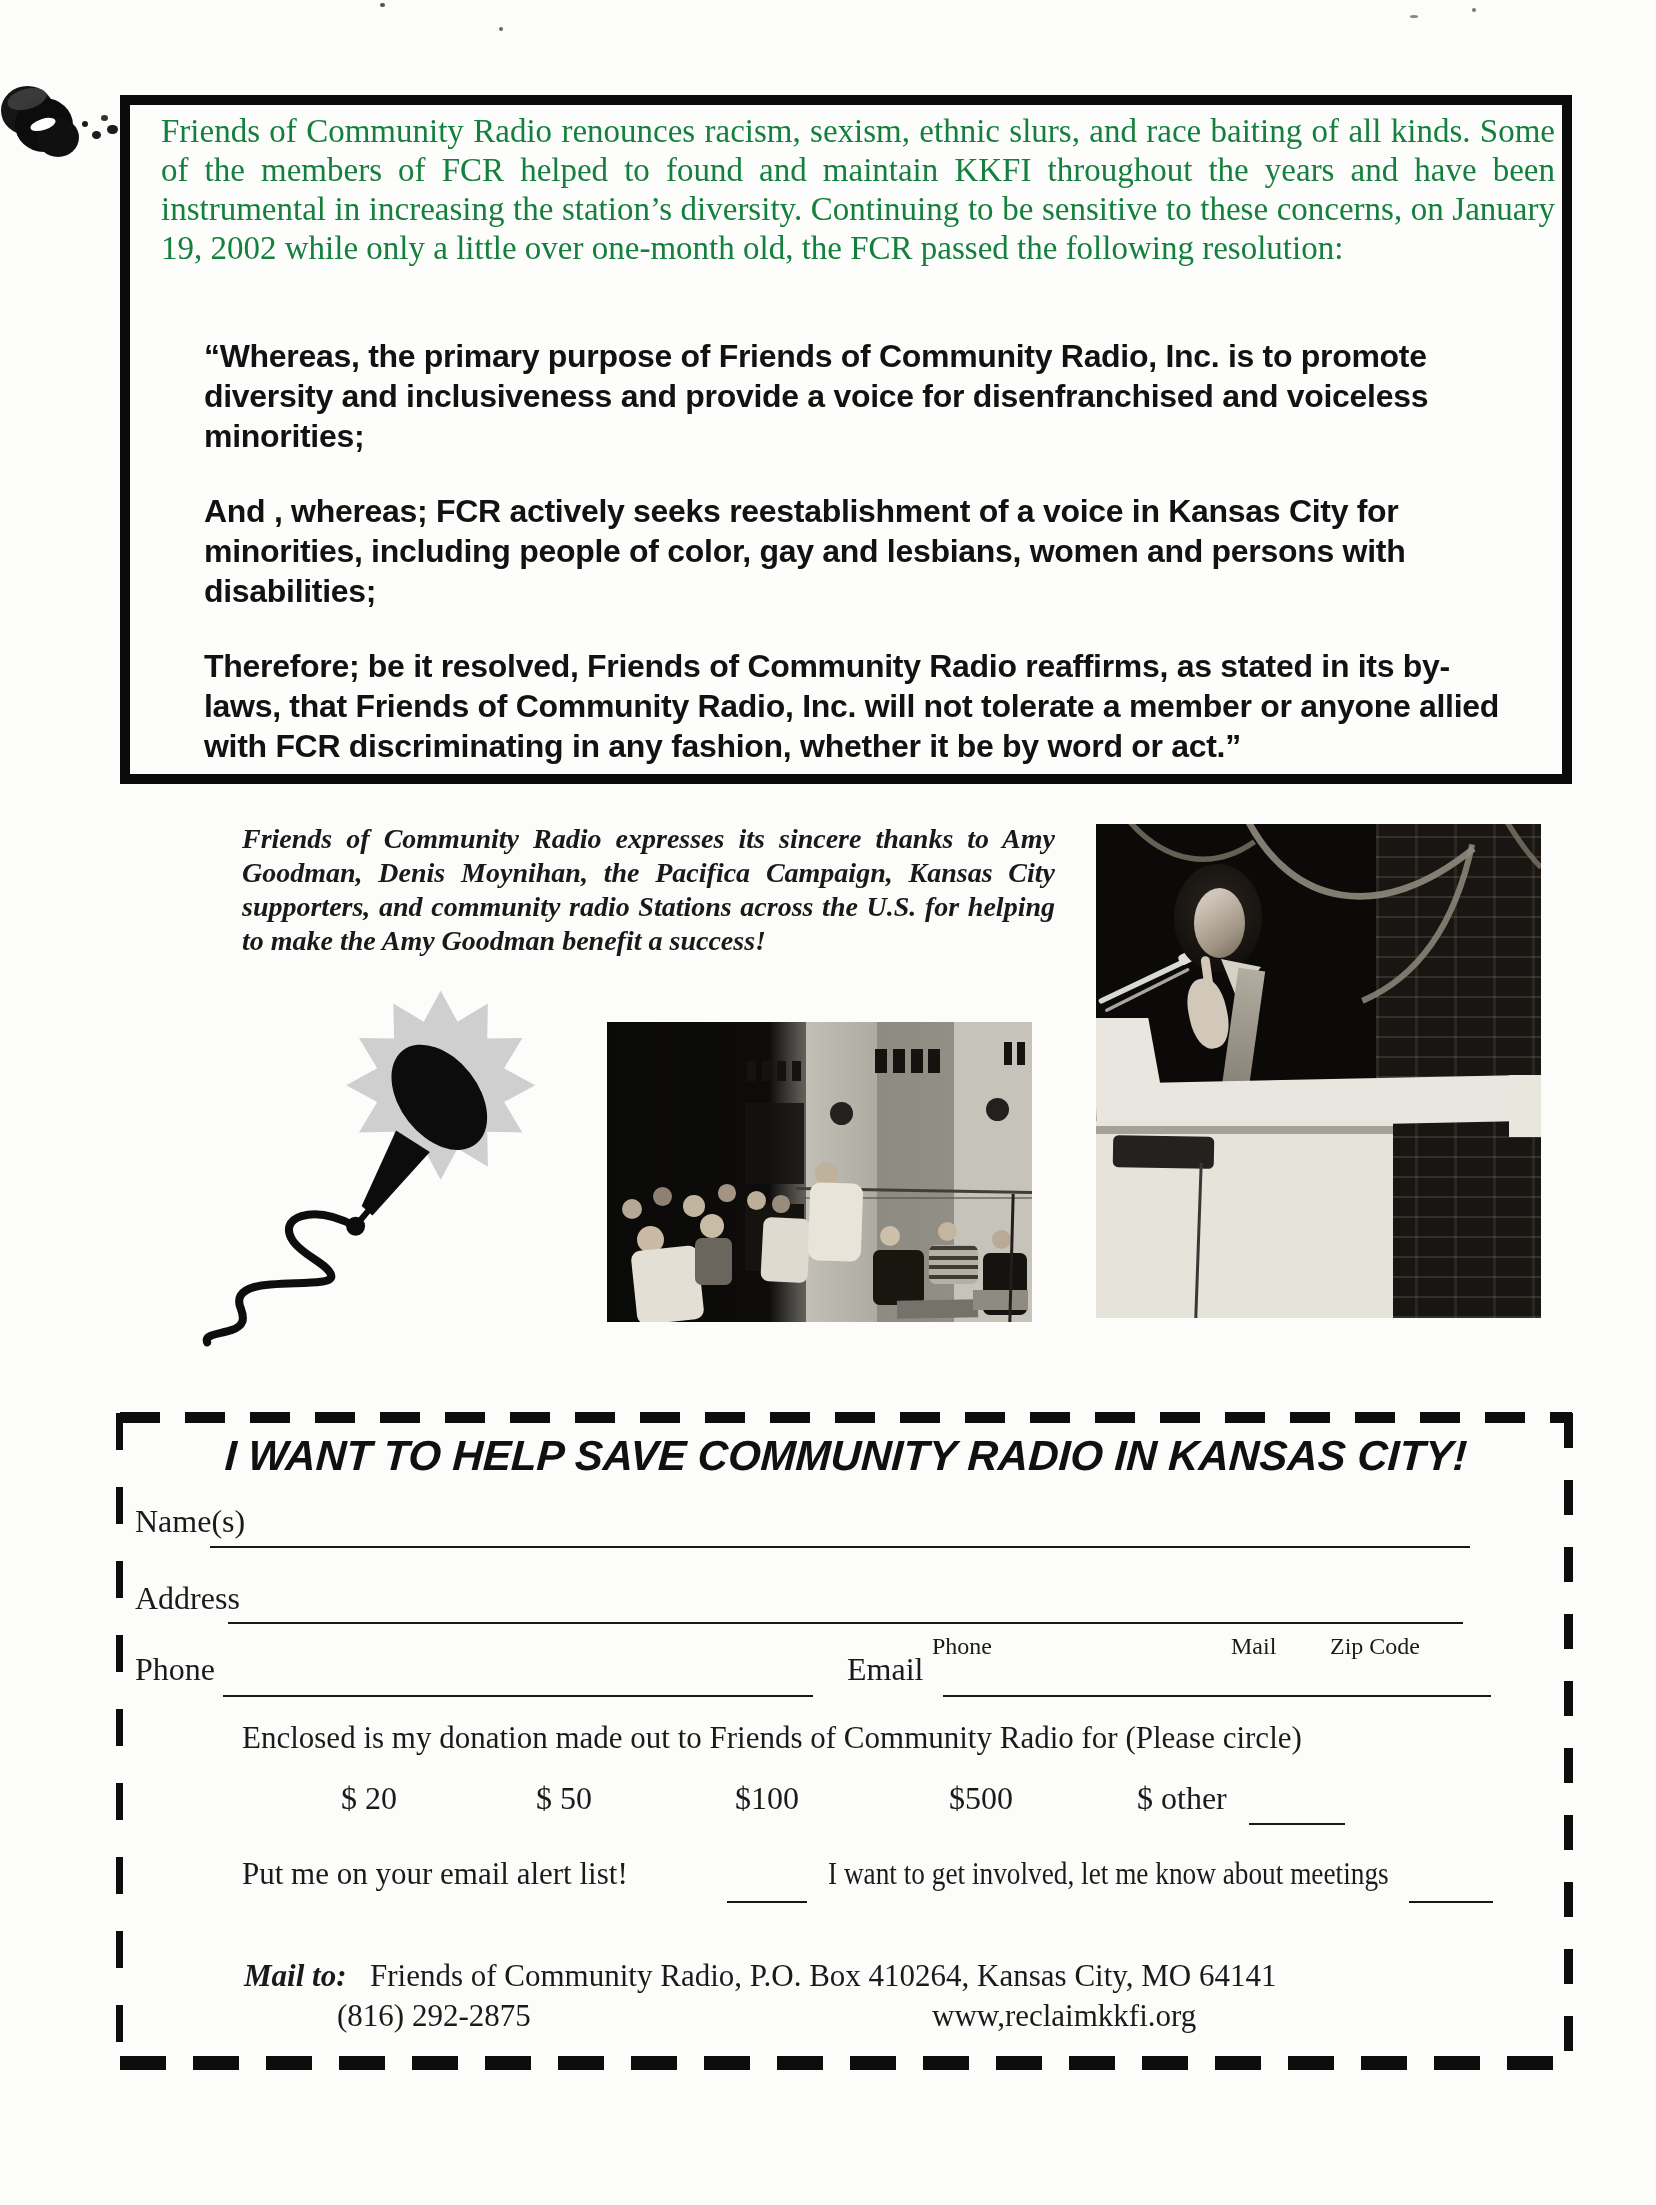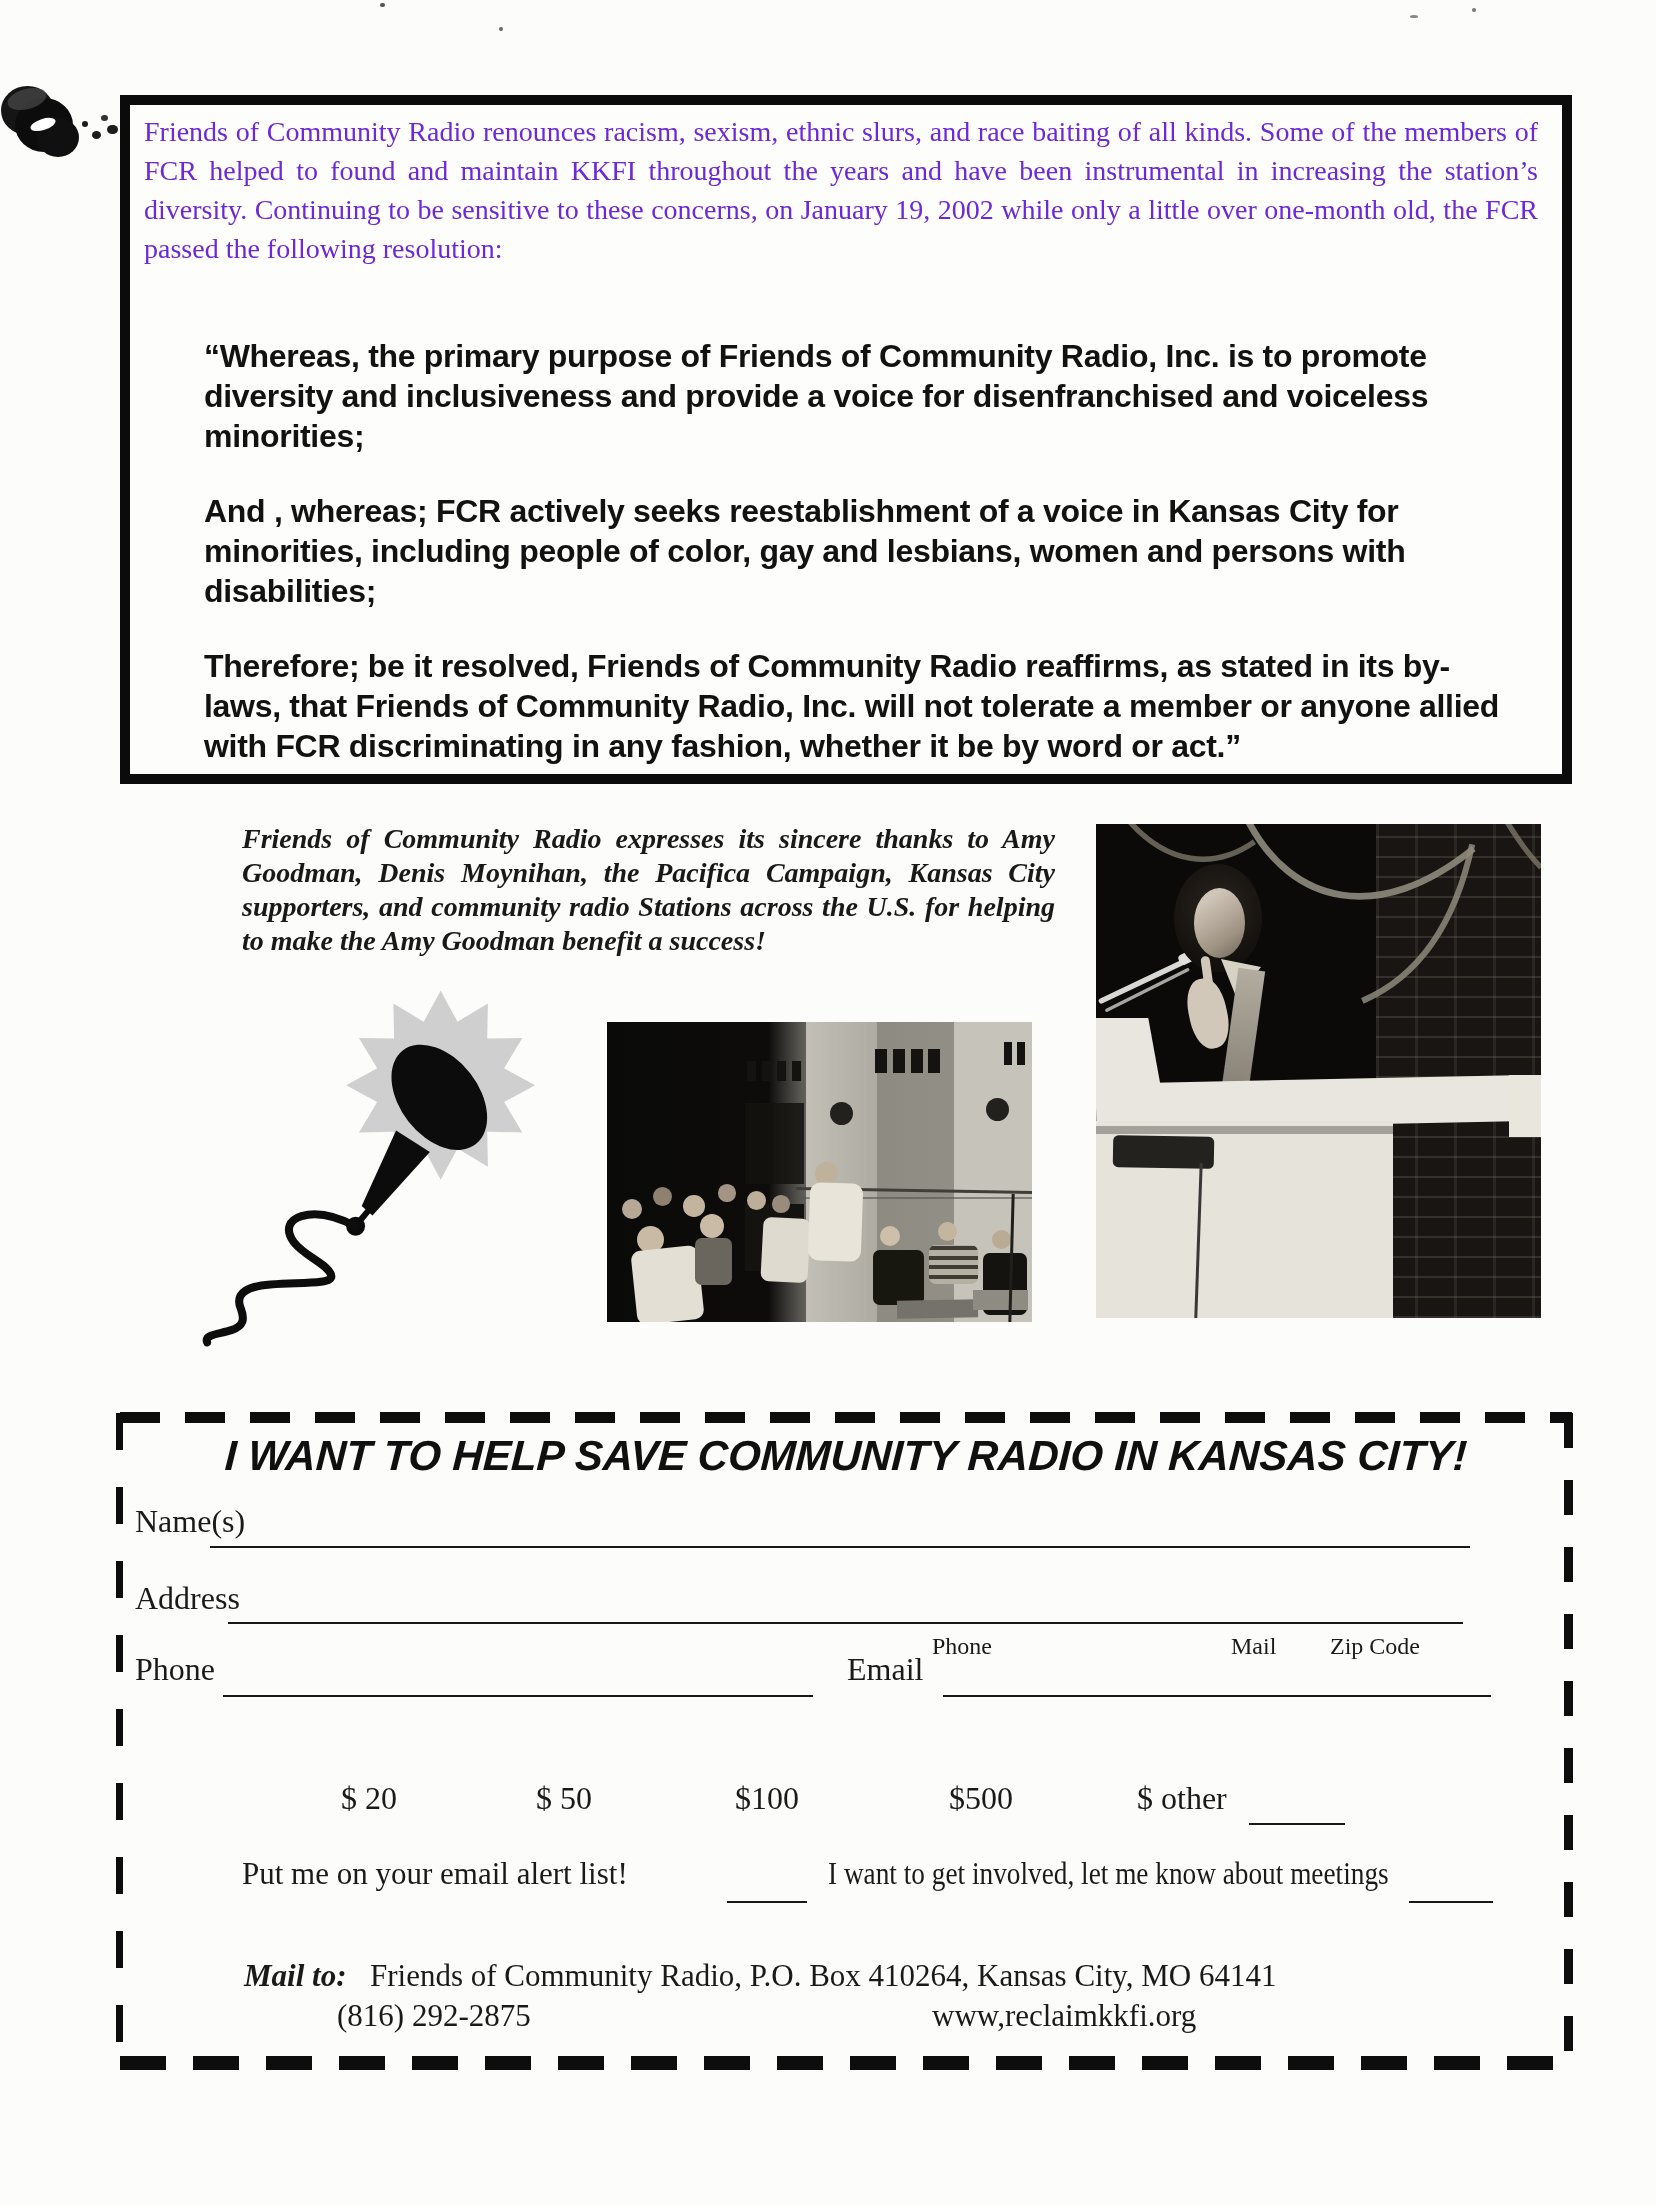--- a/index.html
+++ b/index.html
@@ -1,21 +1,21 @@
 <!DOCTYPE html>
 <html style="font-size:10.8px"><head>
 <meta charset="utf-8">
 <style>
   html,body{margin:0;padding:0;background:#e8e8e8;}
   #page{position:relative;width:1656px;height:2205px;background:#fcfcfb;overflow:hidden;
         font-family:"Liberation Serif",serif;color:#141414;}
   .abs{position:absolute;}
   
   #topbox{left:120px;top:95px;width:1432px;height:669px;border:10.8px solid #0b0b0b;background:#fdfdfc;}
-  .intro{left:144px;top:112px;width:1394px;font-size:28px;line-height:39px;text-align:justify;color:#6d28d9;}
+  .intro{left:161px;top:112px;width:1394px;font-size:33px;line-height:39px;text-align:justify;color:#15803d;}
   #resblock{left:204px;top:336px;width:1317px;font-family:"Liberation Sans",sans-serif;
             font-weight:bold;font-size:32px;line-height:40px;letter-spacing:-0.3px;color:#121212;}
   #resblock p{margin:0 0 35px 0;}
   
   .thanks{left:242px;top:822px;width:813px;font-size:28px;line-height:34px;font-weight:bold;
           font-style:italic;text-align:justify;color:#191919;}
   
   .photo{overflow:hidden;background:#0b0a09;}
   #crowd{left:607px;top:1022px;width:425px;height:300px;
          background:linear-gradient(90deg,#0a0a09 0%,#0d0c0b 38%,#55534e 45%,#8b897f 52%,#96948a 100%);}
@@ -169,20 +169,21 @@
   <div class="abs ul" style="left:228px;top:1622px;width:1235px;"></div>
   <div class="abs fsub" style="left:932px;top:1633px;">Phone</div>
   <div class="abs fsub" style="left:1231px;top:1633px;">Mail</div>
   <div class="abs fsub" style="left:1330px;top:1633px;">Zip Code</div>
 
   <div class="abs flabel" style="left:135px;top:1651px;">Phone</div>
   <div class="abs ul" style="left:223px;top:1695px;width:590px;"></div>
   <div class="abs flabel" style="left:847px;top:1651px;">Email</div>
   <div class="abs ul" style="left:943px;top:1695px;width:548px;"></div>
 
+  <div class="abs frow" style="left:242px;top:1720px;">Enclosed is my donation made out to Friends of Community Radio for (Please circle)</div>
 
   <div class="abs famt" style="left:341px;top:1780px;">$ 20</div>
   <div class="abs famt" style="left:536px;top:1780px;">$ 50</div>
   <div class="abs famt" style="left:735px;top:1780px;">$100</div>
   <div class="abs famt" style="left:938px;top:1780px;margin-left:11px;">$500</div>
   <div class="abs famt" style="left:1137px;top:1780px;">$ other</div>
   <div class="abs ul" style="left:1249px;top:1823px;width:96px;"></div>
 
   <div class="abs frow" style="left:242px;top:1856px;">Put me on your email alert list!</div>
   <div class="abs ul" style="left:727px;top:1901px;width:80px;"></div>

